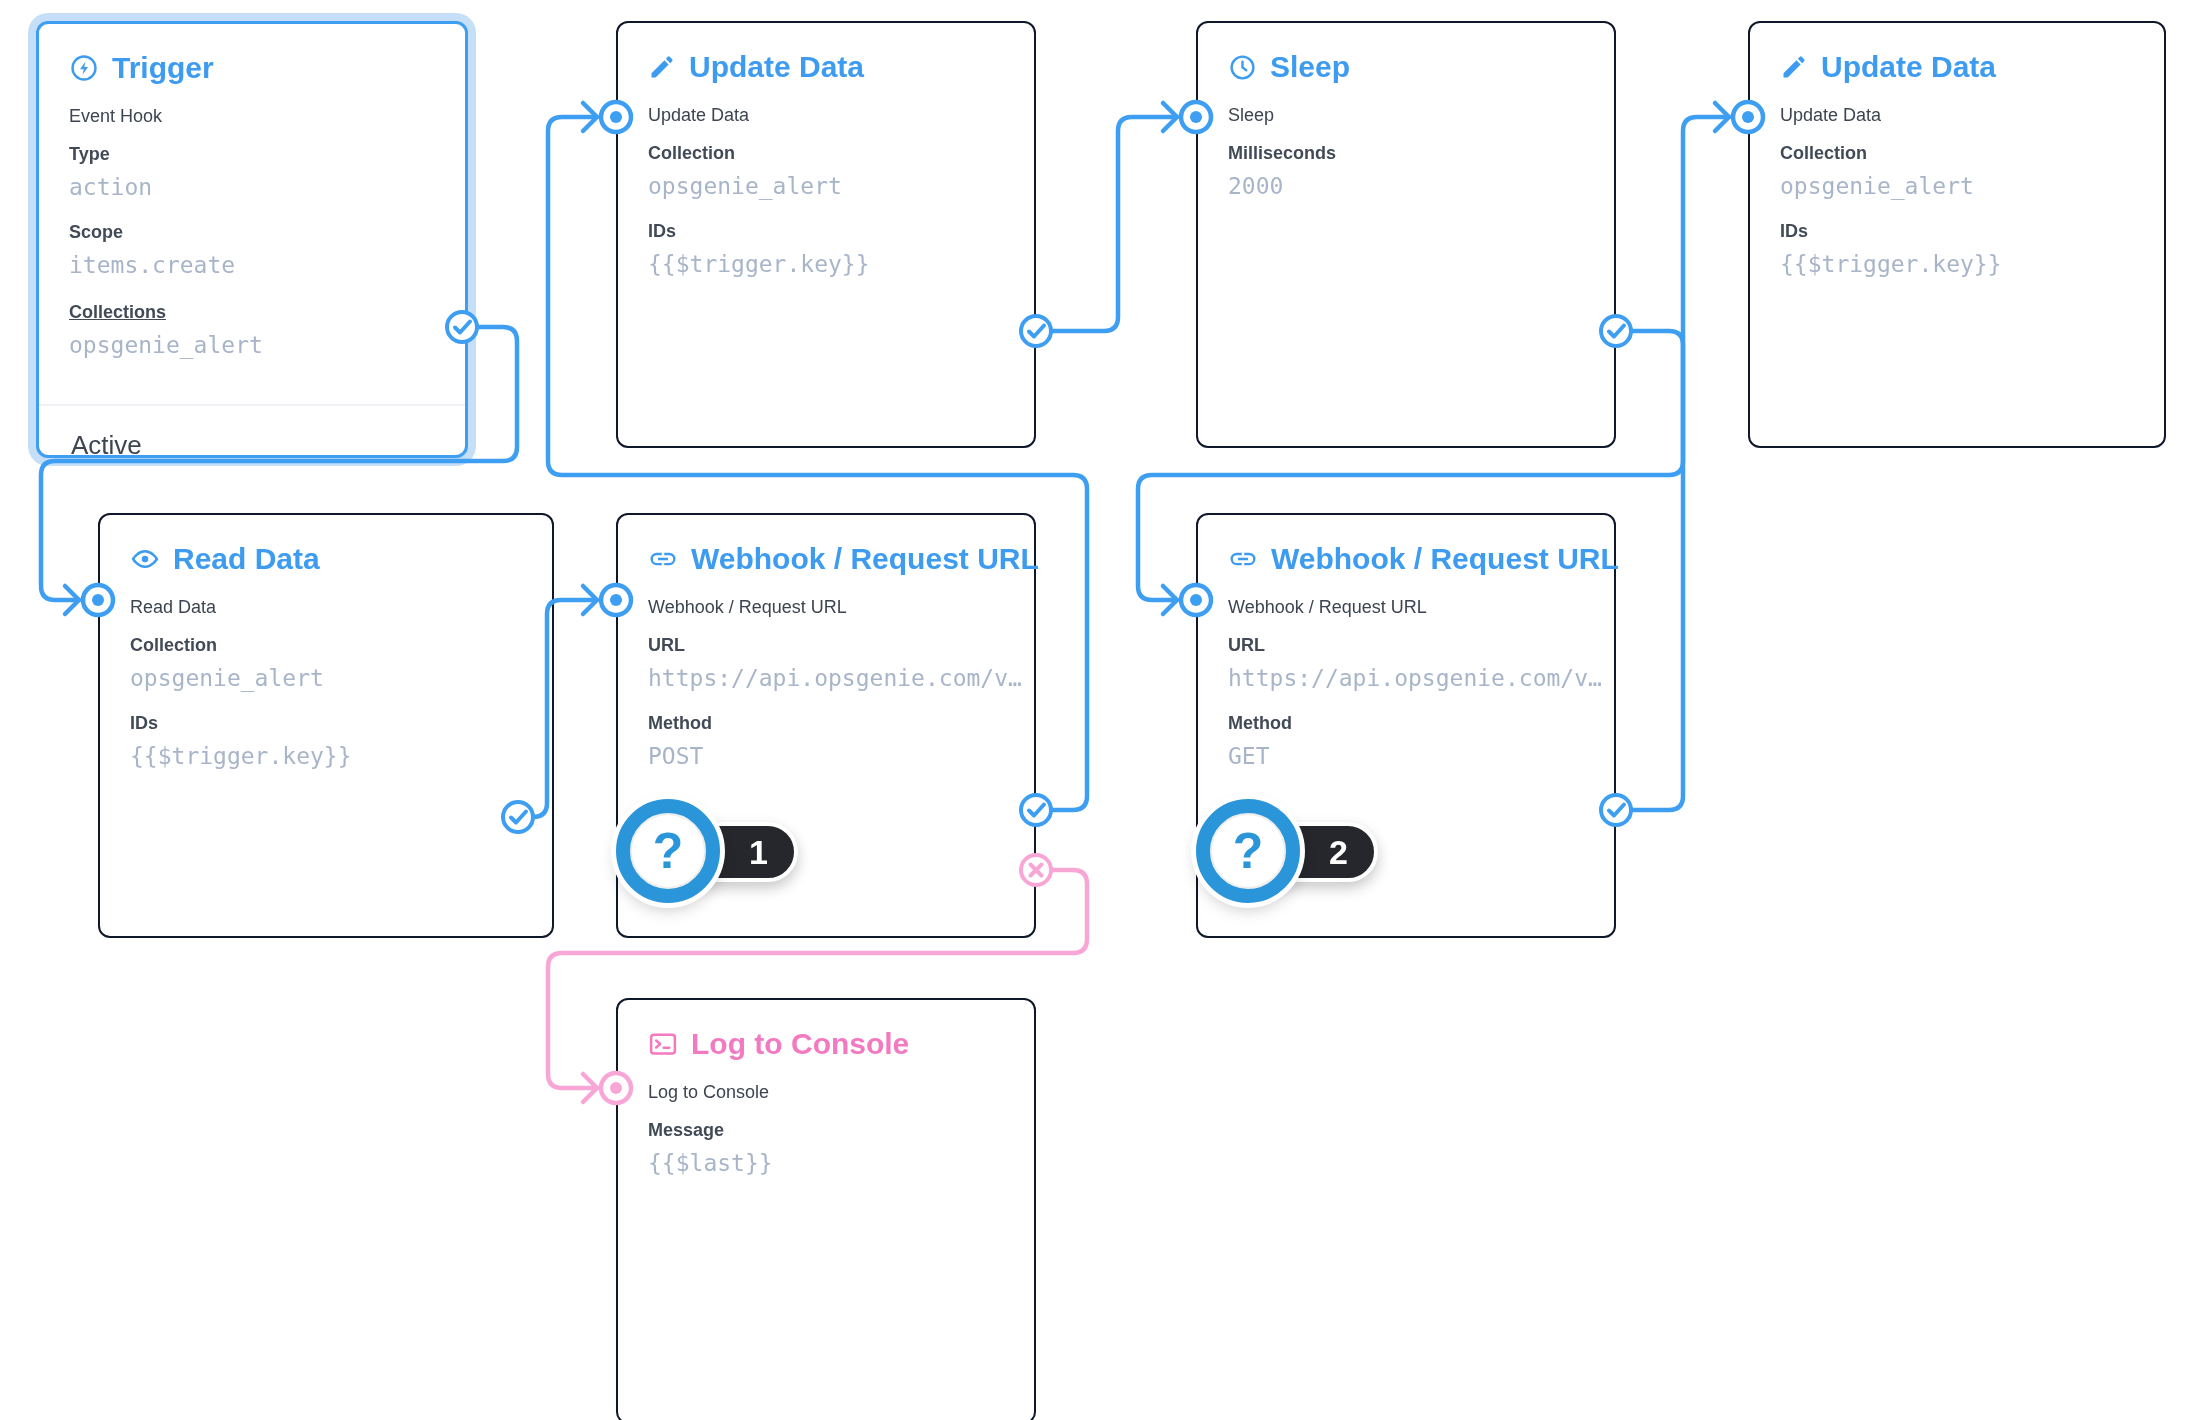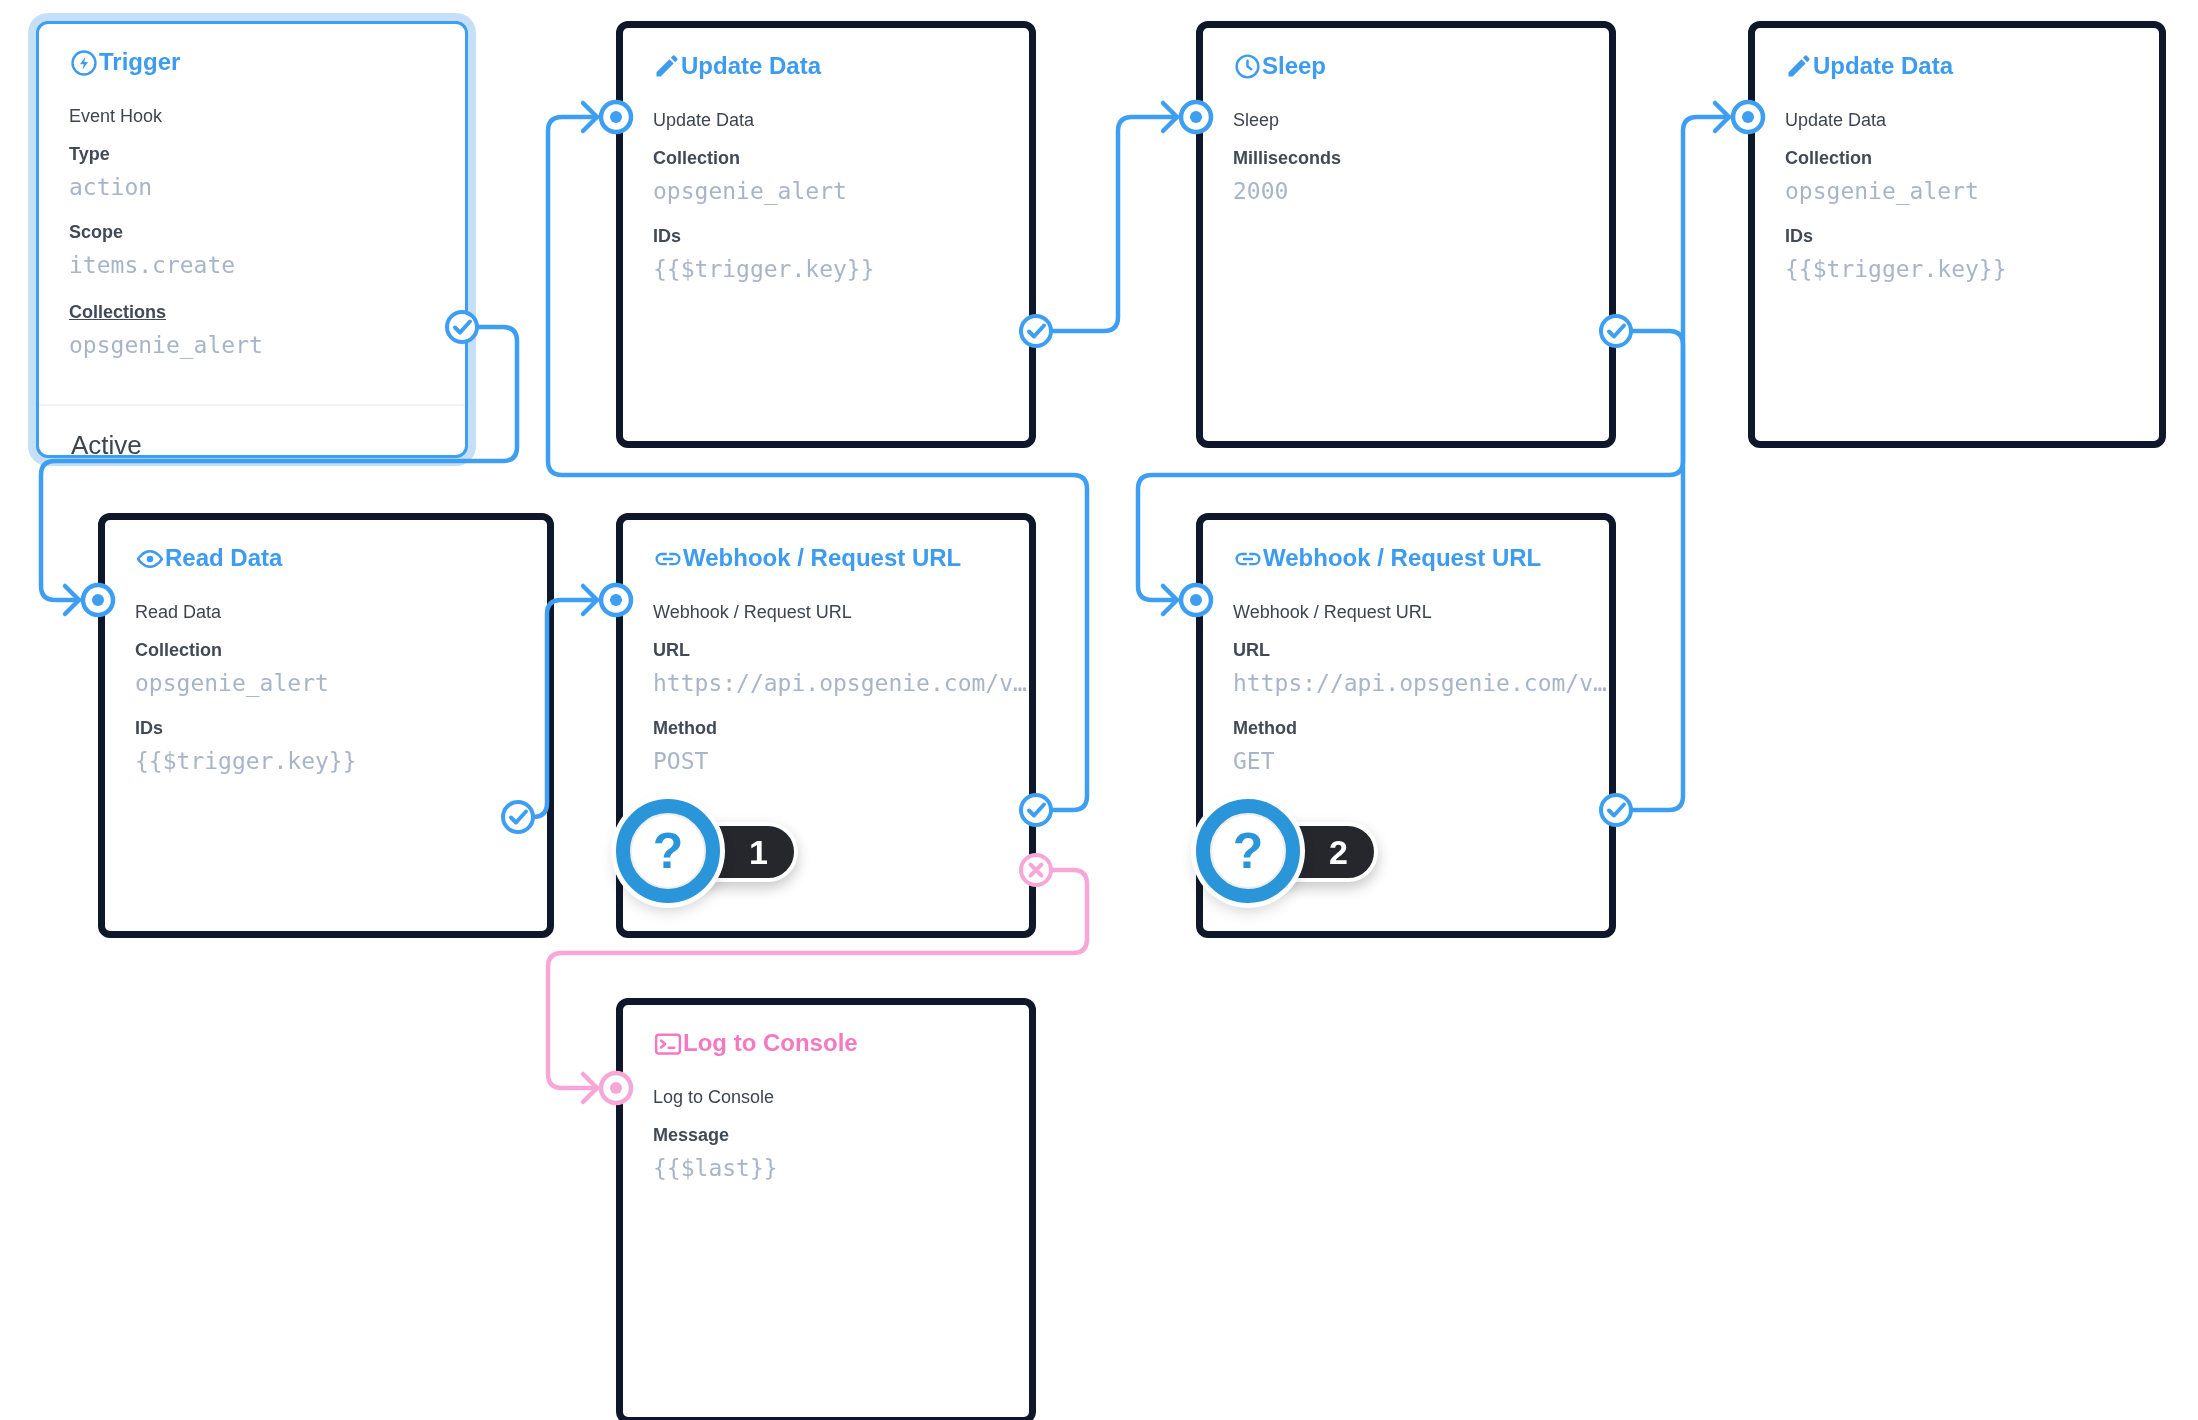--- a/index.html
+++ b/index.html
@@ -1,22 +1,22 @@
 <!DOCTYPE html>
 <html><head>
 <meta charset="utf-8">
 <style>
   html,body{margin:0;padding:0;background:#ffffff;}
   #canvas{position:relative;width:2198px;height:1420px;background:#ffffff;overflow:hidden;
           font-family:"Liberation Sans",sans-serif;}
-  .card{position:absolute;background:#ffffff;border:7px solid #0f172a;border-radius:12px;
+  .card{position:absolute;background:#ffffff;border:2px solid #0f172a;border-radius:12px;
         box-sizing:border-box;}
   .card.selected{border:3px solid #3d9ef2;box-shadow:0 0 0 8px #c6dff9;}
-  .ct{position:absolute;left:30px;top:24px;height:40px;display:flex;align-items:flex-start;
-      font-size:24px;font-weight:bold;color:#3d9bf0;white-space:nowrap;}
+  .ct{position:absolute;left:30px;top:24px;height:40px;display:flex;align-items:center;gap:13px;
+      font-size:30px;font-weight:bold;color:#3d9bf0;white-space:nowrap;}
   .ct.pink{color:#f379c0;}
   .ct .nicon{display:flex;align-items:center;}
   .row{position:absolute;left:30px;height:36px;display:flex;align-items:center;
        font-size:18px;color:#3d4550;white-space:nowrap;}
   .row.lbl{font-weight:bold;color:#414a57;}
   .row.mono{font-family:"DejaVu Sans Mono","Liberation Mono",monospace;font-size:23px;color:#a8b5c9;}
   .rname{top:74px;} .l1{top:112px;} .v1{top:145px;text-align:center;} .l2{top:190px;text-align:center;} .v2{top:223px;}
   .l3{top:270px;text-decoration:underline;} .v3{top:303px;}
   .divider{position:absolute;left:0;right:0;top:380px;height:0;border-top:2px solid #f0f2f6;}
   .statusrow{position:absolute;left:32px;top:390px;height:40px;display:flex;align-items:center;gap:16px;

